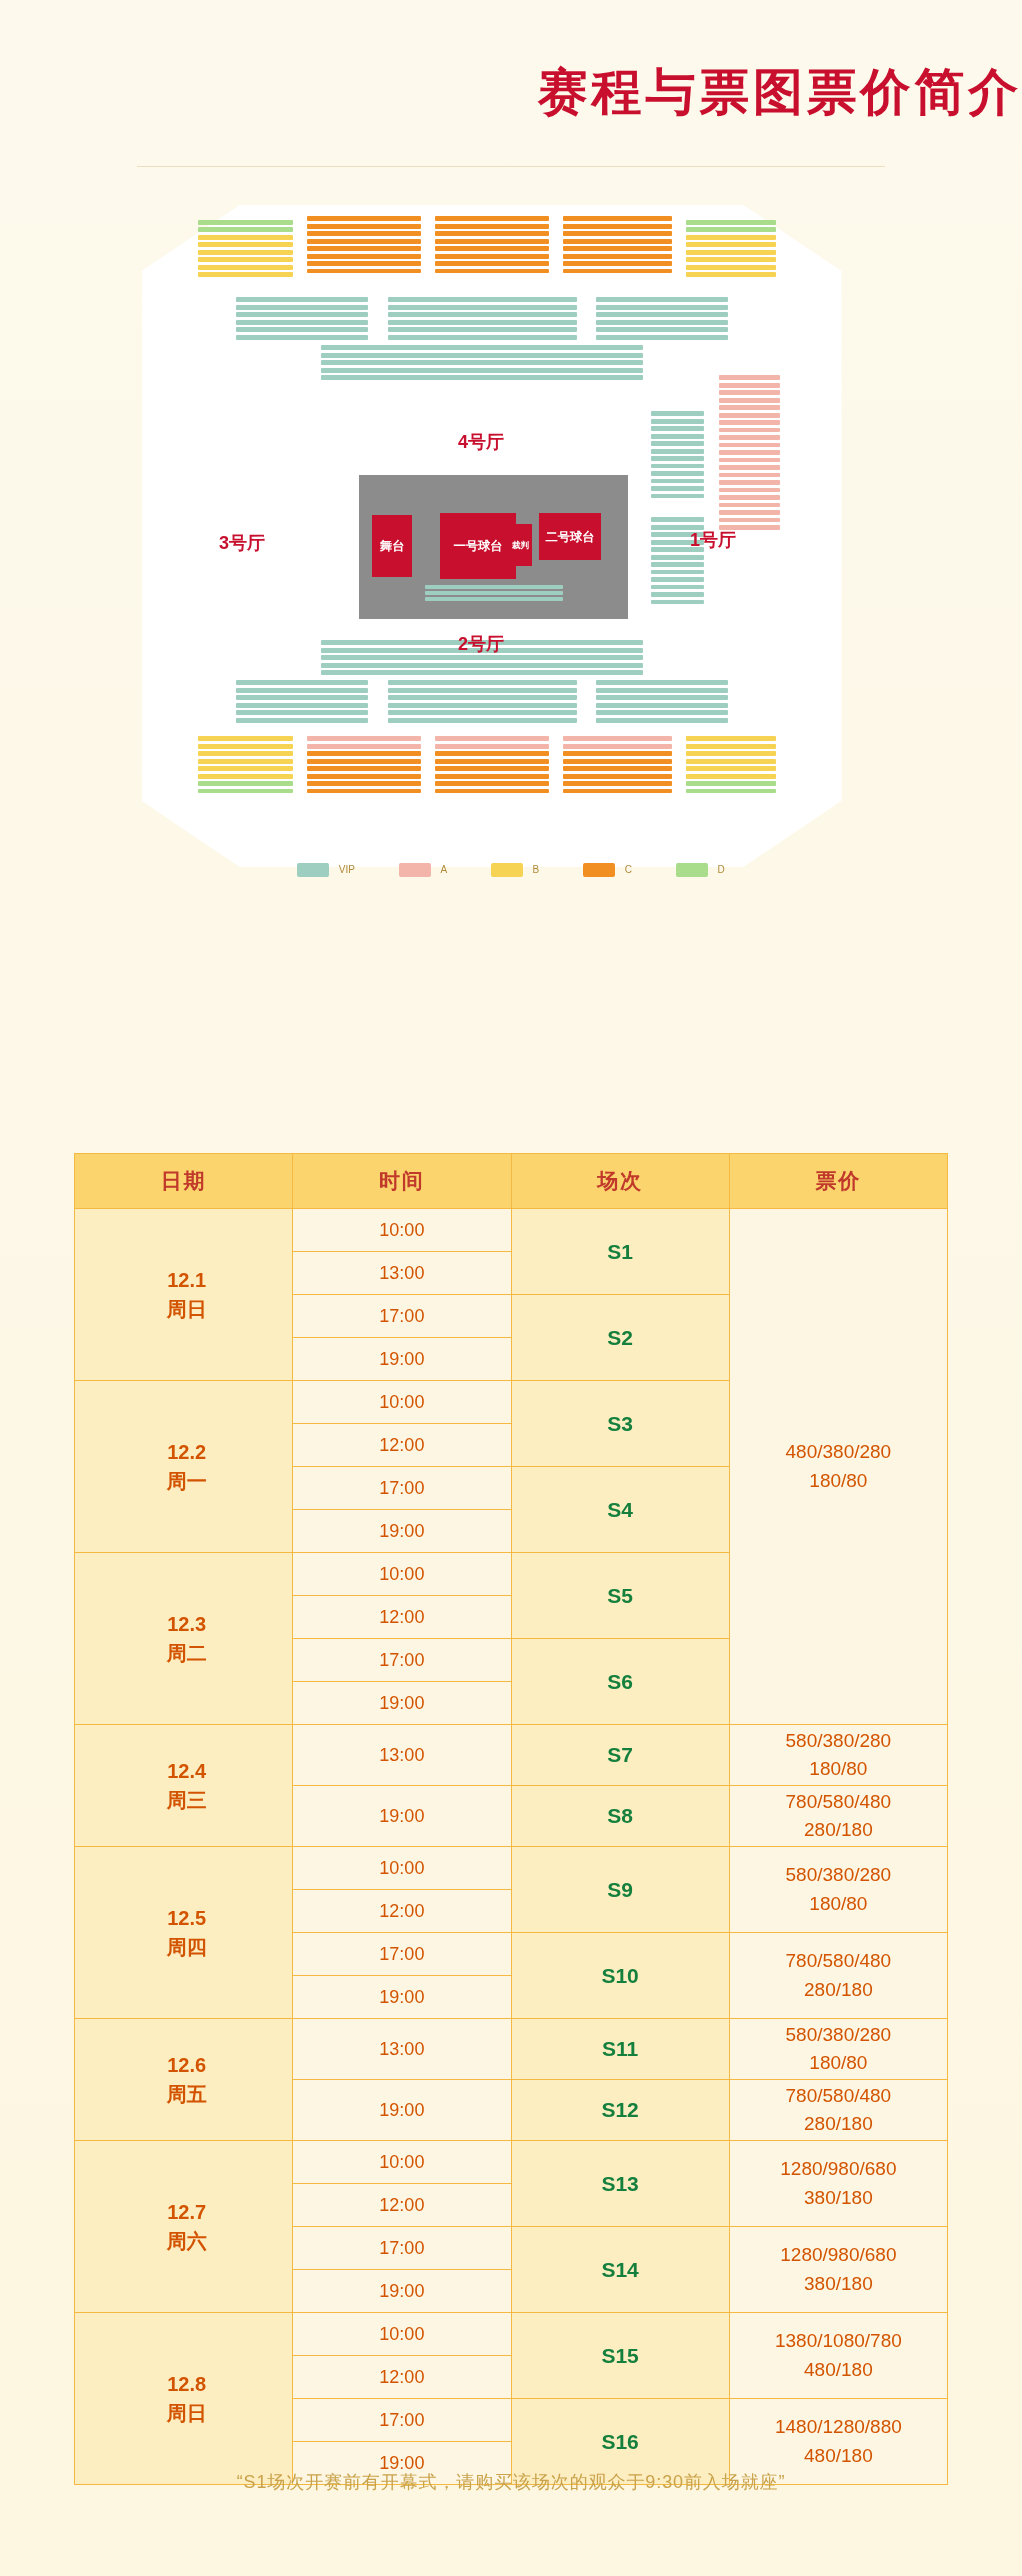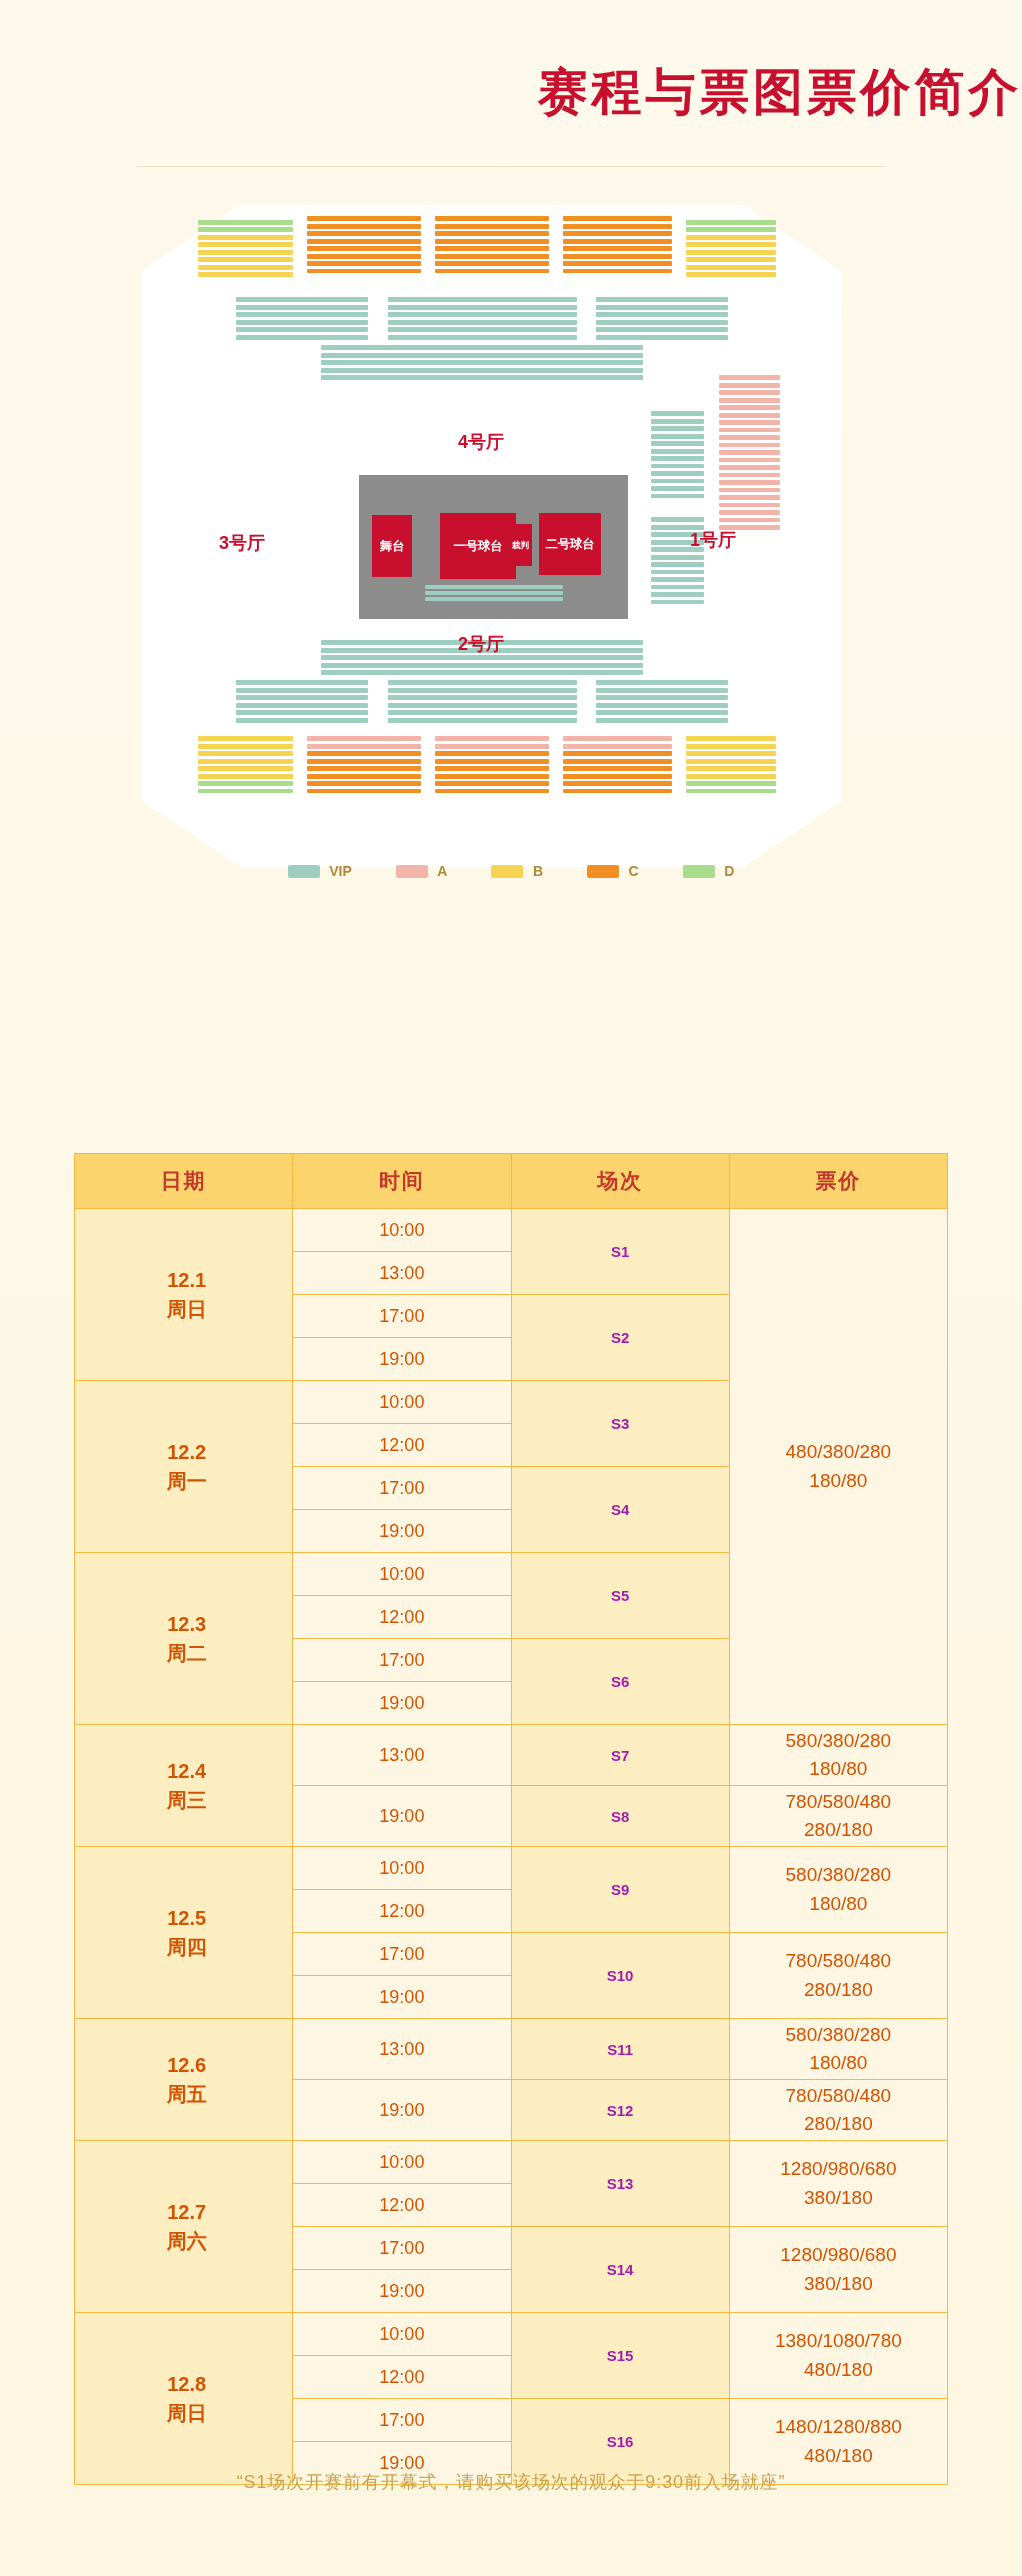--- a/index.html
+++ b/index.html
@@ -75,21 +75,21 @@
     font-weight: bold;
     display: flex;
     align-items: center;
     justify-content: center;
     text-align: center;
     line-height: 1.15;
   }
   .stage     { left: 13.2px;  top: 40px; width: 40px; height: 62px; }
   .court1    { left: 81px;  top: 38px; width: 76px; height: 66px; }
   .ref       { left: 150px; top: 49px; width: 23px; height: 42px; font-size: 8.5px; }
-  .court2    { left: 180px; top: 38px; width: 62px; height: 62px; }
+  .court2    { left: 180px; top: 38px; width: 62px; height: 47px; }
 
   .zone-label {
     position: absolute;
     font-size: 18px;
     font-weight: bold;
     color: #c8102e;
   }
   .lbl-4 { left: 326px; top: 235px; }
   .lbl-3 { left: 87px;  top: 336px; }
   .lbl-1 { left: 558px; top: 333px; }
@@ -117,21 +117,21 @@
     position: absolute;
     left: 0; top: 687px;
     width: 1022px;
     display: flex;
     justify-content: center;
     gap: 44px;
     align-items: center;
   }
   .legend-item { display: flex; align-items: center; gap: 9.5px; }
   .legend-swatch { width: 32px; height: 13.2px; border-radius: 1.9px; }
-  .legend-text { font-size: 14px; color: #b08a3a; font-weight: bold; }
+  .legend-text { font-size: 10px; color: #b08a3a; font-weight: normal; }
 
   
   .table-wrap {
     position: absolute;
     left: 74px;
     top: 1153px;
     width: 874px;
   }
   table {
     width: 100%;
@@ -162,23 +162,23 @@
   }
   td.time {
     background: #fdf6e3;
     font-size: 18px;
     color: #d35400;
     height: 43px;
     width: 199px;
   }
   td.session {
     background: #fdeec2;
-    font-size: 15px;
+    font-size: 21px;
     font-weight: bold;
-    color: #a21caf;
+    color: #15803d;
     width: 176px;
   }
   td.price {
     background: #fdf6e3;
     font-size: 19px;
     color: #d35400;
     line-height: 1.5;
   }
 
   

